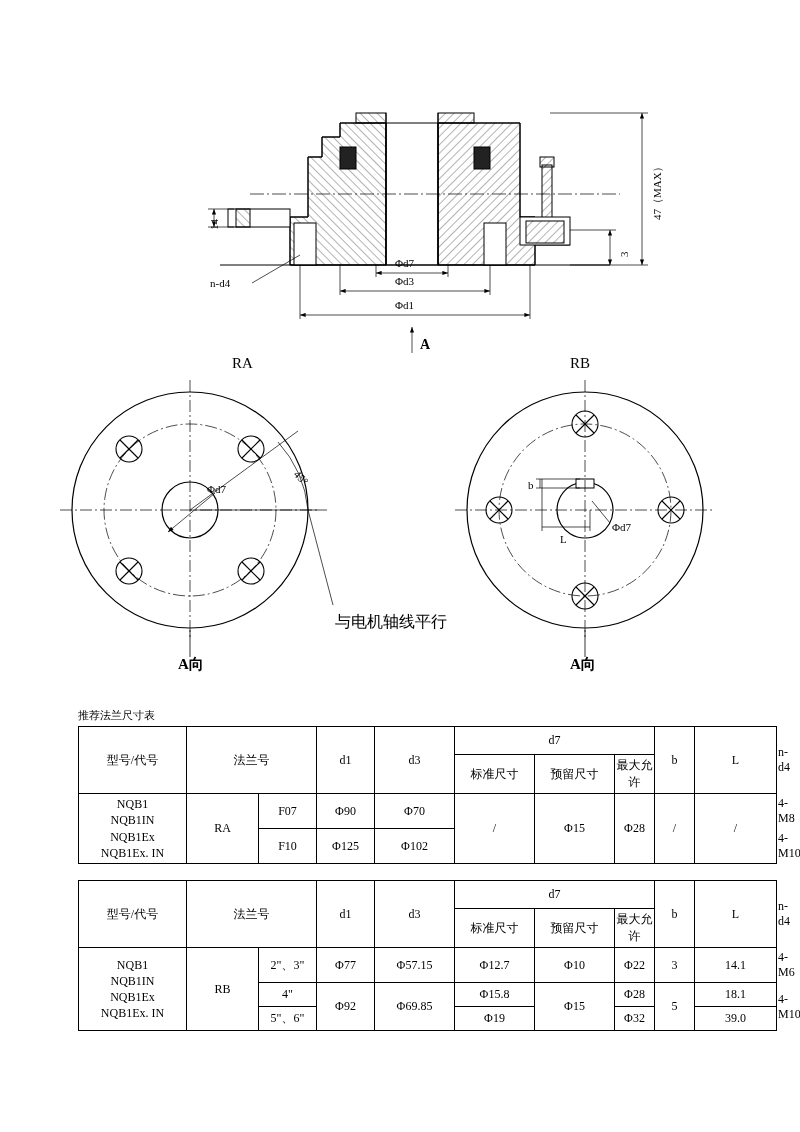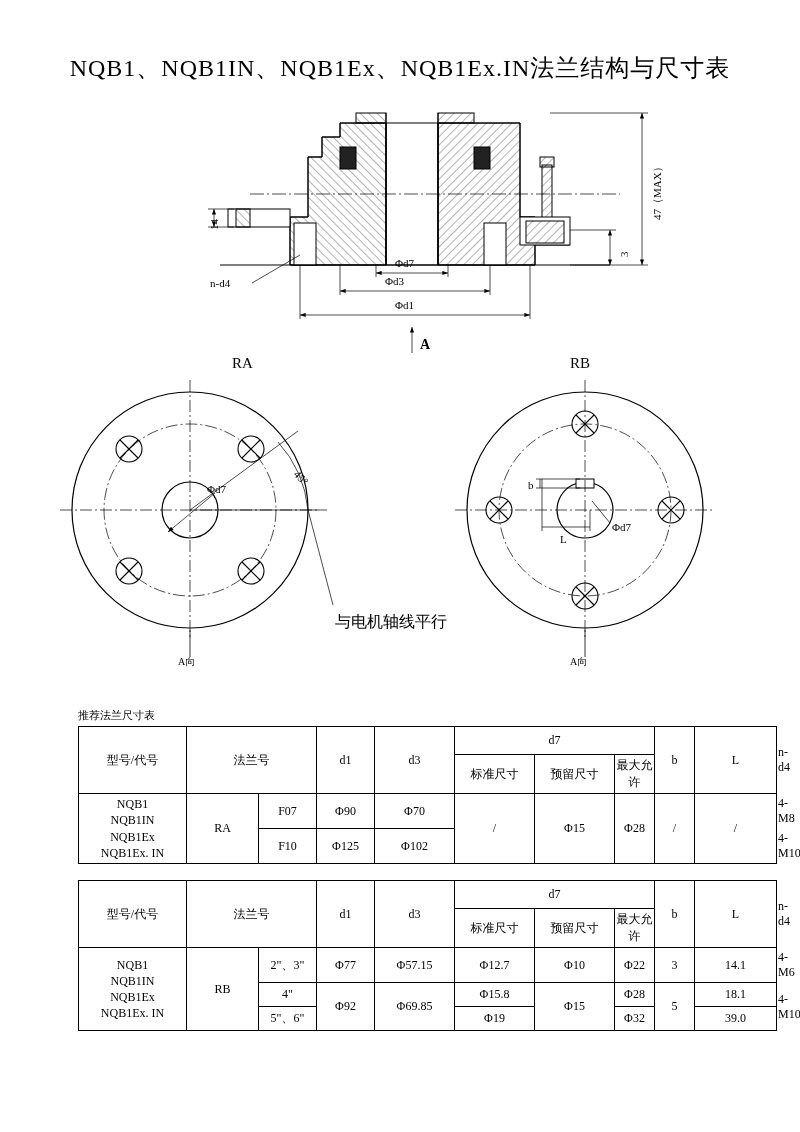--- a/index.html
+++ b/index.html
@@ -62,22 +62,22 @@
     height: 330px;
   }
   .view-title {
     position: absolute;
     font-family: "Liberation Serif", serif;
     font-size: 15px;
   }
   .view-caption {
     position: absolute;
     font-family: "Liberation Serif", serif;
-    font-size: 10px;
-    font-weight: normal;
+    font-size: 15px;
+    font-weight: bold;
   }
 
   
   .tbl-wrap { position: absolute; left: 78px; width: 648px; }
   .tbl-caption {
     font-family: "Liberation Serif", serif;
     font-size: 11px;
     margin-bottom: 3px;
   }
   table.dim {
@@ -103,21 +103,20 @@
   td.leftcell { text-align: left; padding-left: 6px; }
   .h1 { height: 28px; }
   .h2 { height: 24px; }
   .r { height: 24px; }
 </style>
 </head>
 <body>
 
 <div class="page">
 
-  <div class="title">NQB1、NQB1IN、NQB1Ex、NQB1Ex.IN法兰结构与尺寸表</div>
 
   <div class="section-drawing">
     <svg width="500" height="240" viewBox="0 0 500 240">
       <defs>
         <pattern id="hatchR" width="6" height="6" patternTransform="rotate(45)" patternUnits="userSpaceOnUse">
           <line x1="0" y1="0" x2="0" y2="6" stroke="#000" stroke-width="0.6"></line>
         </pattern>
         <pattern id="hatchL" width="6" height="6" patternTransform="rotate(-45)" patternUnits="userSpaceOnUse">
           <line x1="0" y1="0" x2="0" y2="6" stroke="#000" stroke-width="0.6"></line>
         </pattern>
@@ -193,21 +192,21 @@
 
         <line x1="222" y1="248" x2="222" y2="222" marker-end="url(#arrEnd)"></line>
       </g>
     </svg>
 
     <div class="lbl v" style="left:460px; top:115px;">47（MAX）</div>
     <div class="lbl v" style="left:18px; top:125px;">14</div>
     <div class="lbl v" style="left:428px; top:152px;">3</div>
     <div class="lbl" style="left:20px; top:172px;">n-d4</div>
     <div class="lbl" style="left:205px; top:152px;">Φd7</div>
-    <div class="lbl" style="left:195px; top:170px;">Φd3</div>
+    <div class="lbl" style="left:205px; top:170px;">Φd3</div>
     <div class="lbl" style="left:205px; top:194px;">Φd1</div>
     <div class="lbl" style="left:230px; top:232px; font-size:14px; font-weight:bold;">A</div>
   </div>
 
   <div class="views">
 
     <div class="view-title" style="left:232px; top:5px;">RA</div>
     <svg width="330" height="290" viewBox="0 0 330 290" style="position:absolute; left:55px; top:25px;">
       <defs>
         <marker id="arrEnd2" markerWidth="9" markerHeight="9" refX="8" refY="3" orient="auto">

